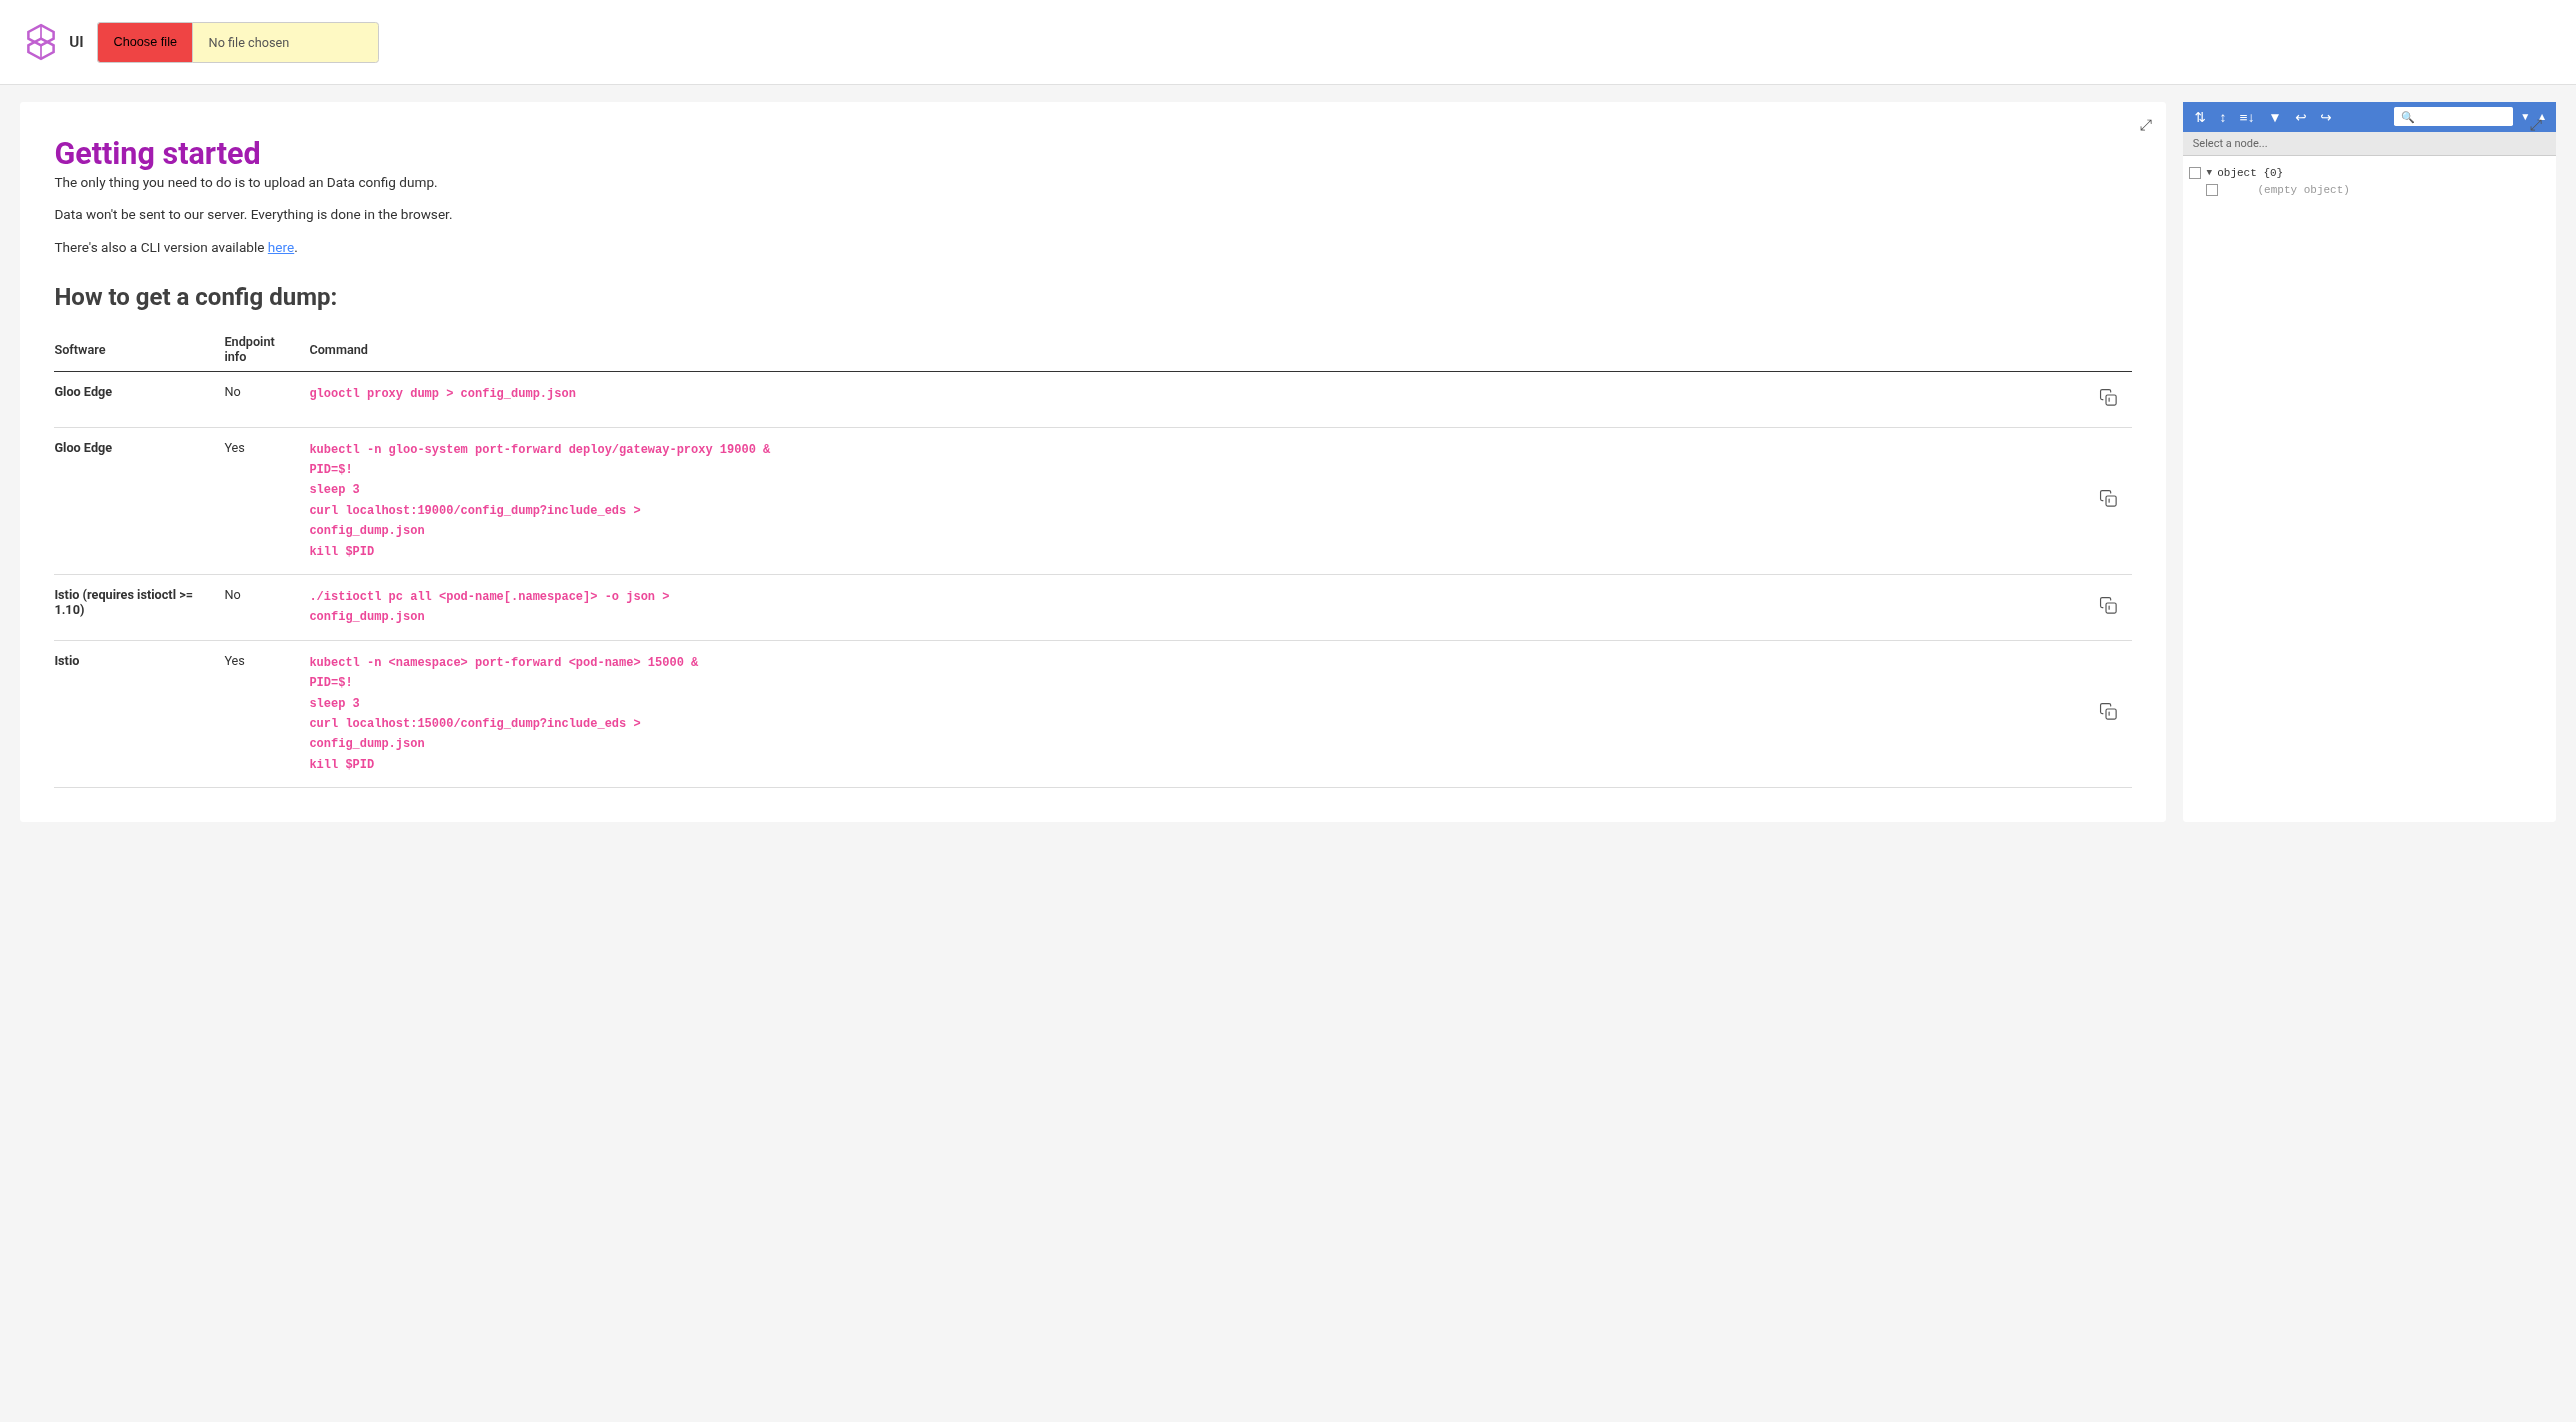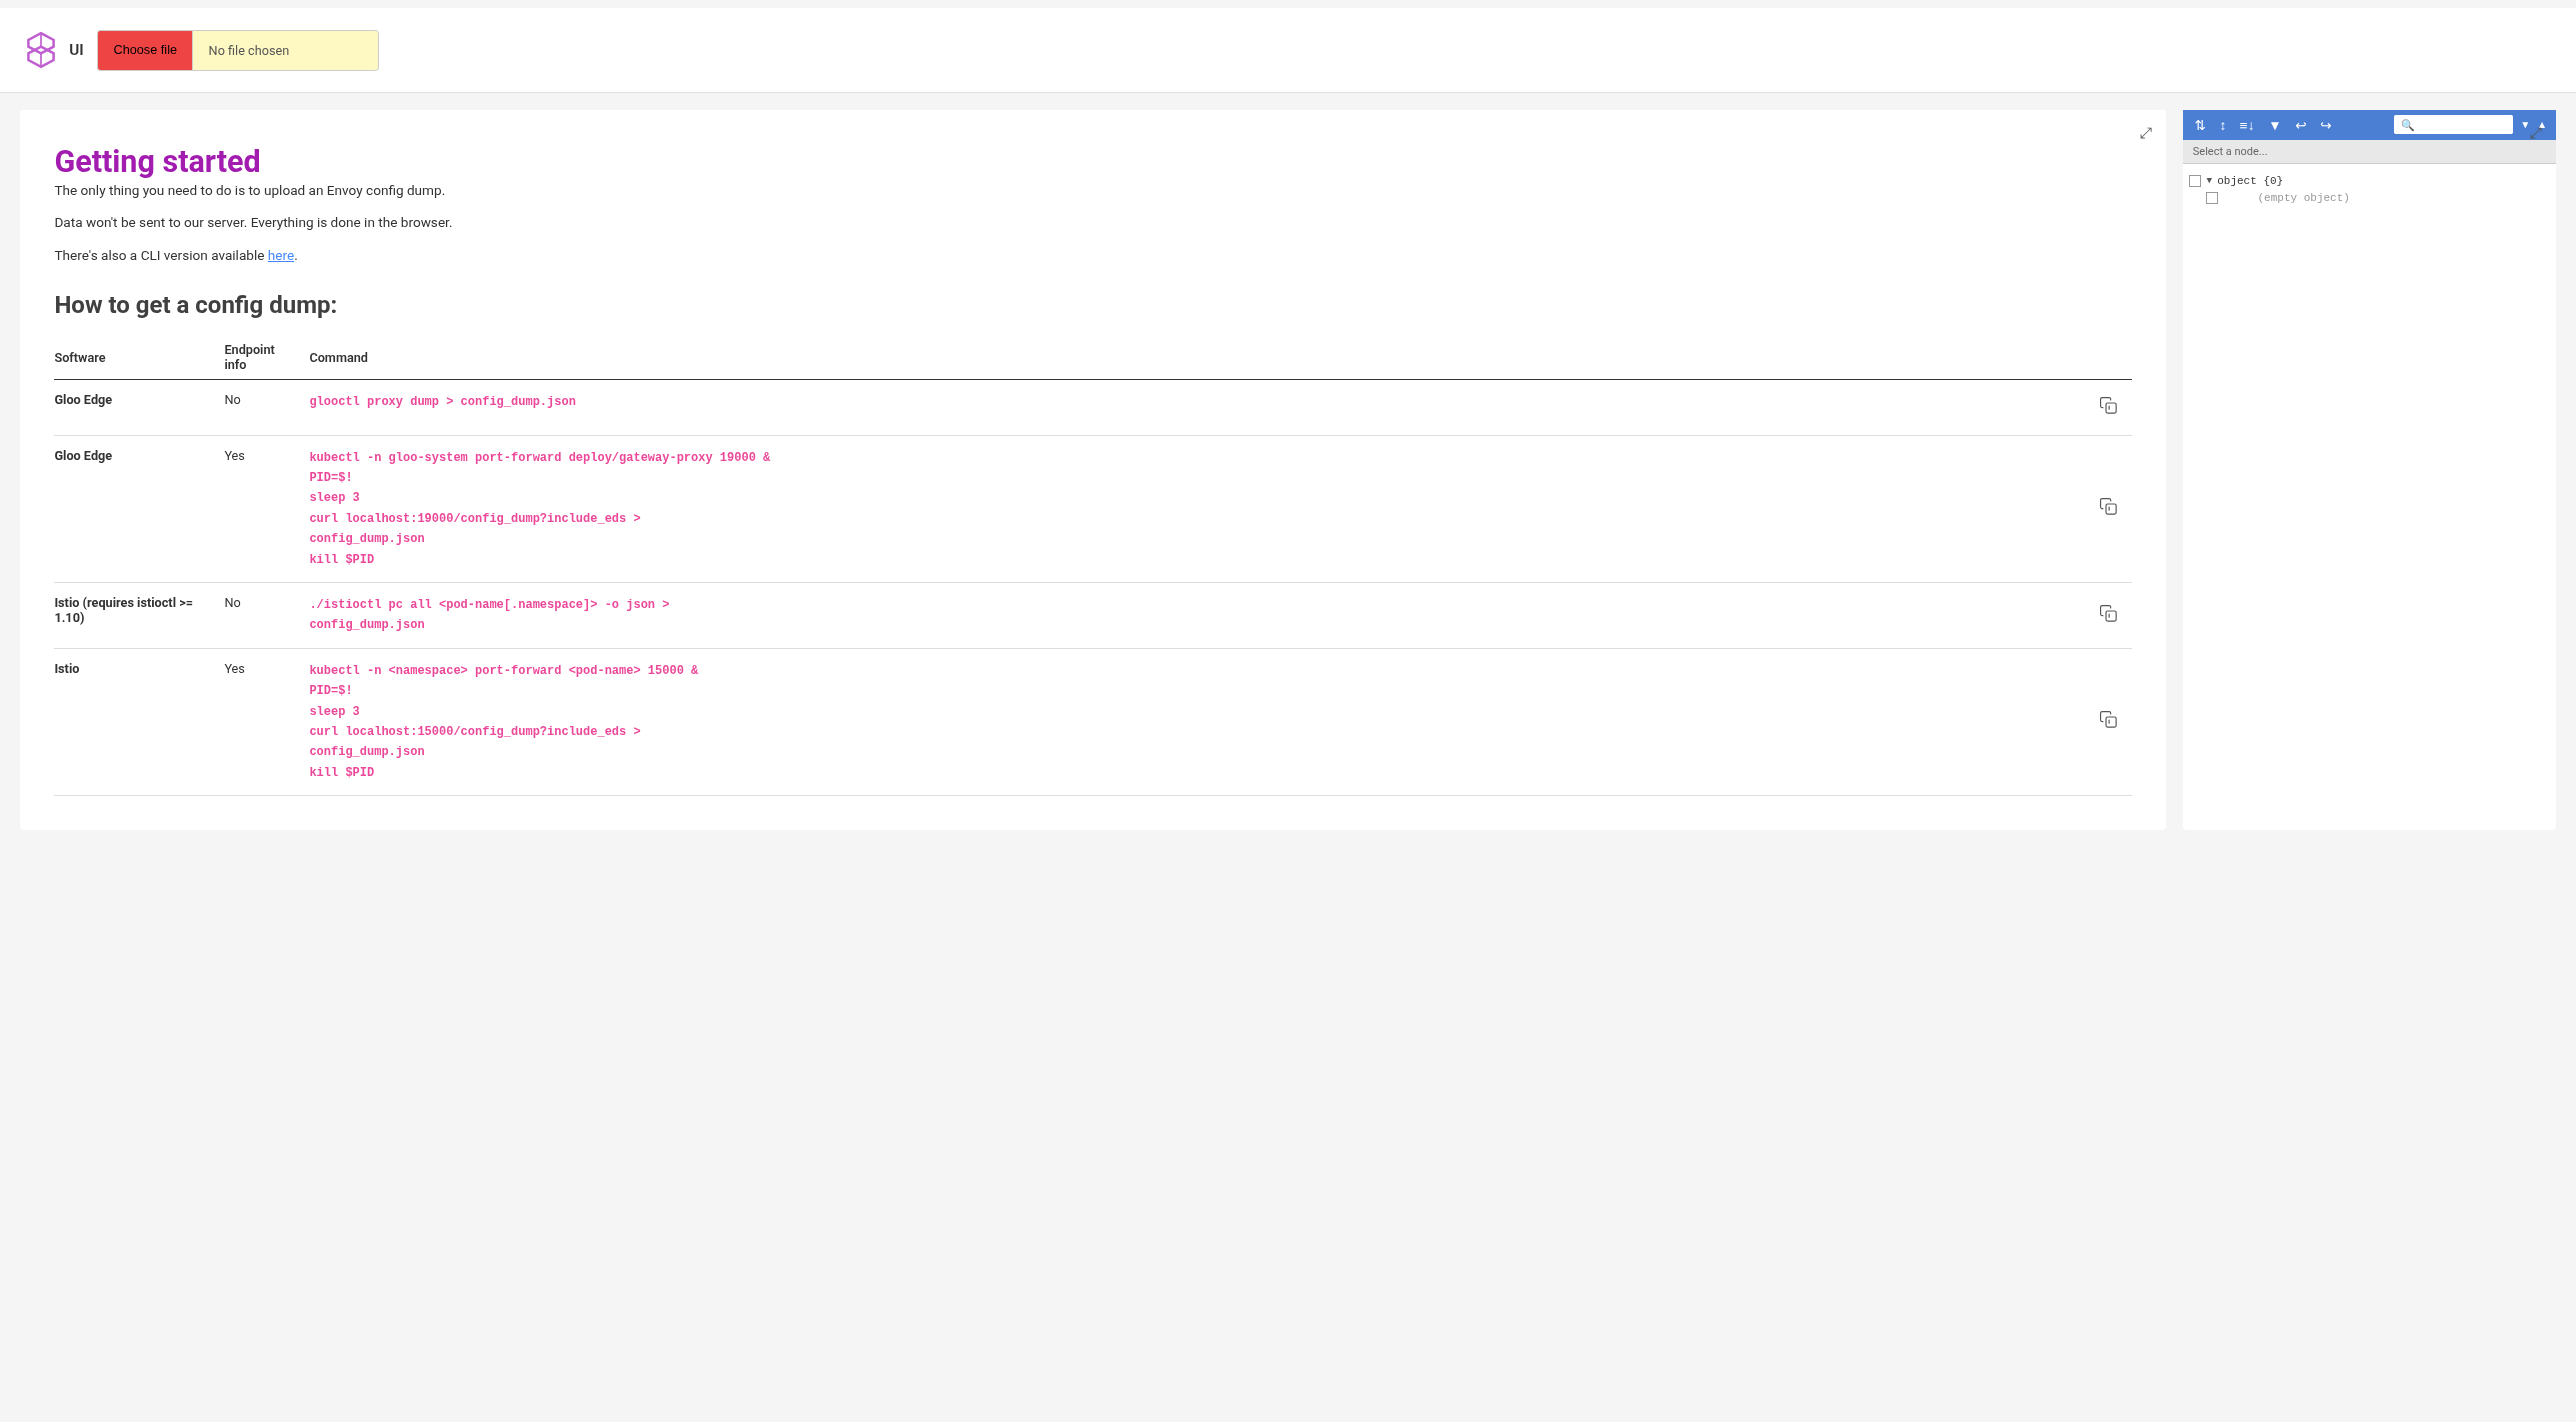--- a/index.html
+++ b/index.html
@@ -7,21 +7,20 @@
 
     
     .header {
       background: #fff;
       border-bottom: 0.8px solid #e0e0e0;
       padding: 10.2px 20.4px;
       display: flex;
       align-items: center;
       gap: 13.6px;
       height: 85px;
-      margin-top: 8px;
     }
     .logo-area {
       display: flex;
       align-items: center;
       gap: 6.8px;
     }
     .logo-icon {
       width: 42px;
       height: 42px;
     }
@@ -268,21 +267,21 @@
   </div>
 </div>
 
 <div class="main-container">
 
   <div class="left-panel">
     <span class="expand-icon-left">⤢</span>
 
     <h1 class="getting-started">Getting started</h1>
 
-    <p class="intro-text">The only thing you need to do is to upload an Envoy config dump.</p>
+    <p class="intro-text">The only thing you need to do is to upload an Data config dump.</p>
     <p class="intro-text">Data won't be sent to our server. Everything is done in the browser.</p>
     <p class="intro-text">
       <span>There's also a CLI version available </span><a href="#">here</a><span>.</span>
     </p>
 
     <h2 class="how-to">How to get a config dump:</h2>
 
     <table class="config-table">
       <thead>
         <tr>

